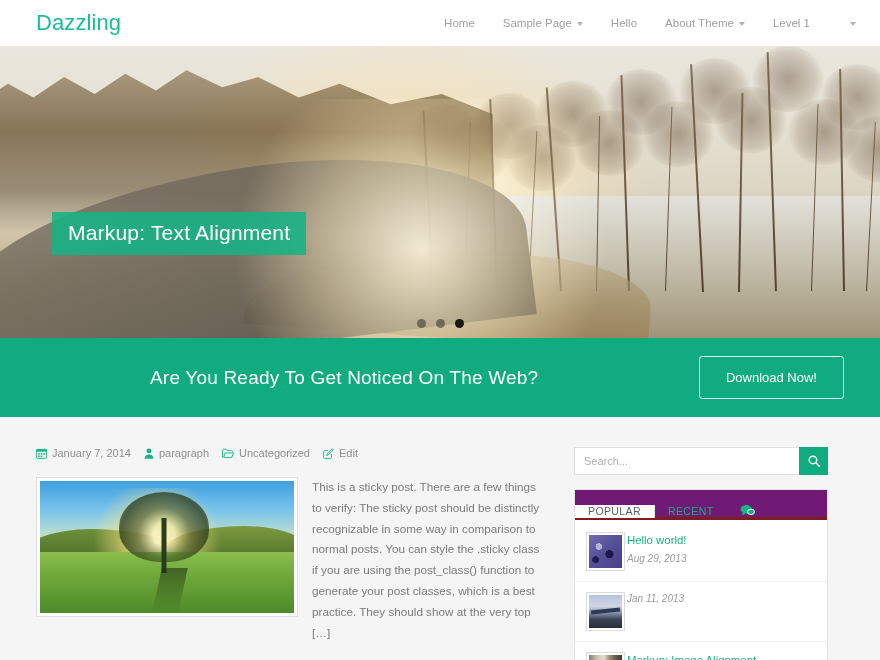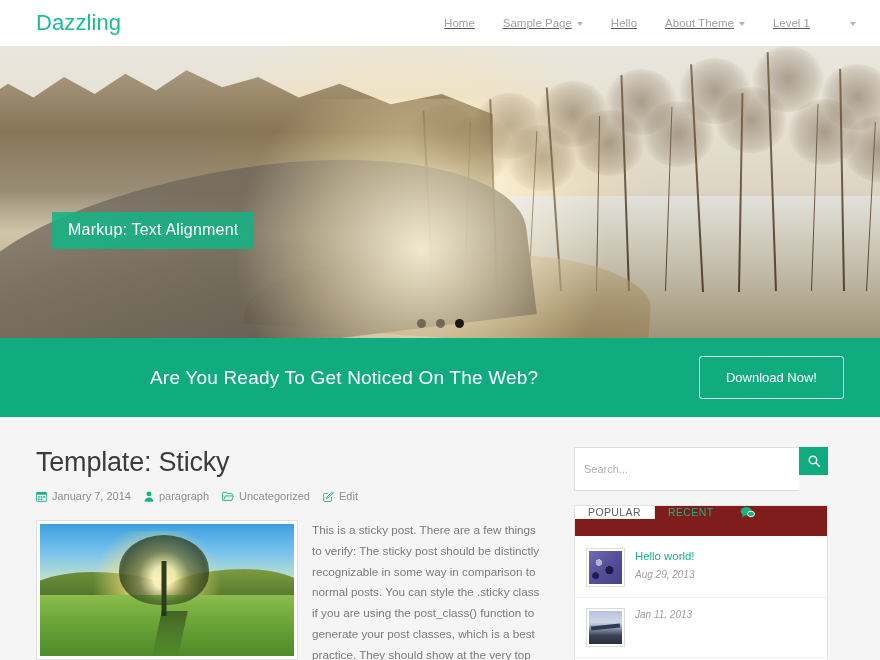--- a/index.html
+++ b/index.html
@@ -26,21 +26,20 @@
     color: #1abc9c;
     letter-spacing: .1px;
     font-weight: 400;
     text-decoration: none;
   }
   .main-nav {
     margin-left: auto;
     display: flex;
     align-items: flex-end;
     gap: 0px;
-    text-decoration: underline;
   }
   .nav-item {
     font-size: 11.5px;
     color: #a0a0a0;
     padding: 0 14px;
     display: flex;
     align-items: center;
     gap: 5px;
     cursor: pointer;
     white-space: nowrap;
@@ -127,21 +126,21 @@
     position: absolute;
     left: 52px;
     top: 166px;
     width: 414px;
     z-index: 5;
   }
   .caption-title {
     display: inline-block;
     background: rgba(22,179,132,.88);
     color: #ffffff;
-    font-size: 16px;
+    font-size: 21px;
     font-weight: 400;
     padding: 9px 16px 10px 16px;
     letter-spacing: .2px;
   }
   .caption-body {
     background: rgba(56,56,56,.62);
     color: #ffffff;
     font-size: 11.5px;
     line-height: 1.85;
     padding: 11px 15px 13px 15px;
@@ -274,21 +273,21 @@
     font-size: 11.7px;
     line-height: 1.78;
     color: #7b7b7b;
   }
 
   
   .sidebar { width: 254px; }
   .search-row { display: flex; margin-bottom: 14px; }
   .search-input {
     flex: 1;
-    height: 44px;
+    height: 28px;
     border: 1px solid #dedede;
     border-right: none;
     background: #fff;
     padding: 0 9px;
     font-size: 11px;
     color: #999;
     font-family: inherit;
     outline: none;
   }
   .search-input::placeholder { color: #b0b0b0; }
@@ -298,22 +297,22 @@
     border: none;
     display: flex; align-items: center; justify-content: center;
     cursor: pointer;
   }
   .widget {
     background: #fff;
     border: 1px solid #e3e3e3;
   }
   .tabs {
     display: flex;
-    align-items: flex-start;
-    background: #7f1d1d;
+    align-items: flex-end;
+    background: #701a75;
     border-bottom: 3px solid #7f1d1d;
     height: 30px;
   }
   .tab {
     font-size: 10.5px;
     letter-spacing: .4px;
     color: #16b384;
     padding: 0 13px;
     display: flex; align-items: center;
     cursor: pointer;
@@ -324,21 +323,21 @@
     color: #5e5e5e;
     background: #ffffff;
     border-right: 1px solid #e3e3e3;
     margin-bottom: -1px;
     padding-bottom: 1px;
   }
   .tab-icon { padding: 0 12px; display: flex; align-items: center; cursor: pointer; }
   .plist { padding: 2px 0 0 0; }
   .pitem {
     display: flex;
-    gap: 10px;
+    gap: 2px;
     padding: 10px 10px 10px 11px;
     border-bottom: 1px solid #efefef;
     align-items: flex-start;
     cursor: pointer;
   }
   .pitem:last-child { border-bottom: none; }
   .pthumb {
     width: 39px; height: 39px;
     border: 1px solid #dcdcdc;
     padding: 2px; background: #fff; flex: none;
@@ -466,21 +465,20 @@
 
 <section class="cta">
   <div class="cta-text">Are You Ready To Get Noticed On The Web?</div>
   <button class="cta-button">Download Now!</button>
 </section>
 
 <div class="page-wrap">
 
   <main class="content">
     <article>
-      <h1 class="post-title">Template: Sticky</h1>
 
       <div class="post-meta">
         <span class="meta-item">
           <svg width="11" height="11" viewBox="0 0 16 16">
             <rect x="0.5" y="2" width="15" height="13" rx="1.5" fill="none" stroke="#16b384" stroke-width="1.4"></rect>
             <rect x="0.5" y="2" width="15" height="3.4" fill="#16b384"></rect>
             <rect x="3" y="7.5" width="2.4" height="2.2" fill="#16b384"></rect>
             <rect x="6.8" y="7.5" width="2.4" height="2.2" fill="#16b384"></rect>
             <rect x="10.6" y="7.5" width="2.4" height="2.2" fill="#16b384"></rect>
             <rect x="3" y="11" width="2.4" height="2.2" fill="#16b384"></rect>

